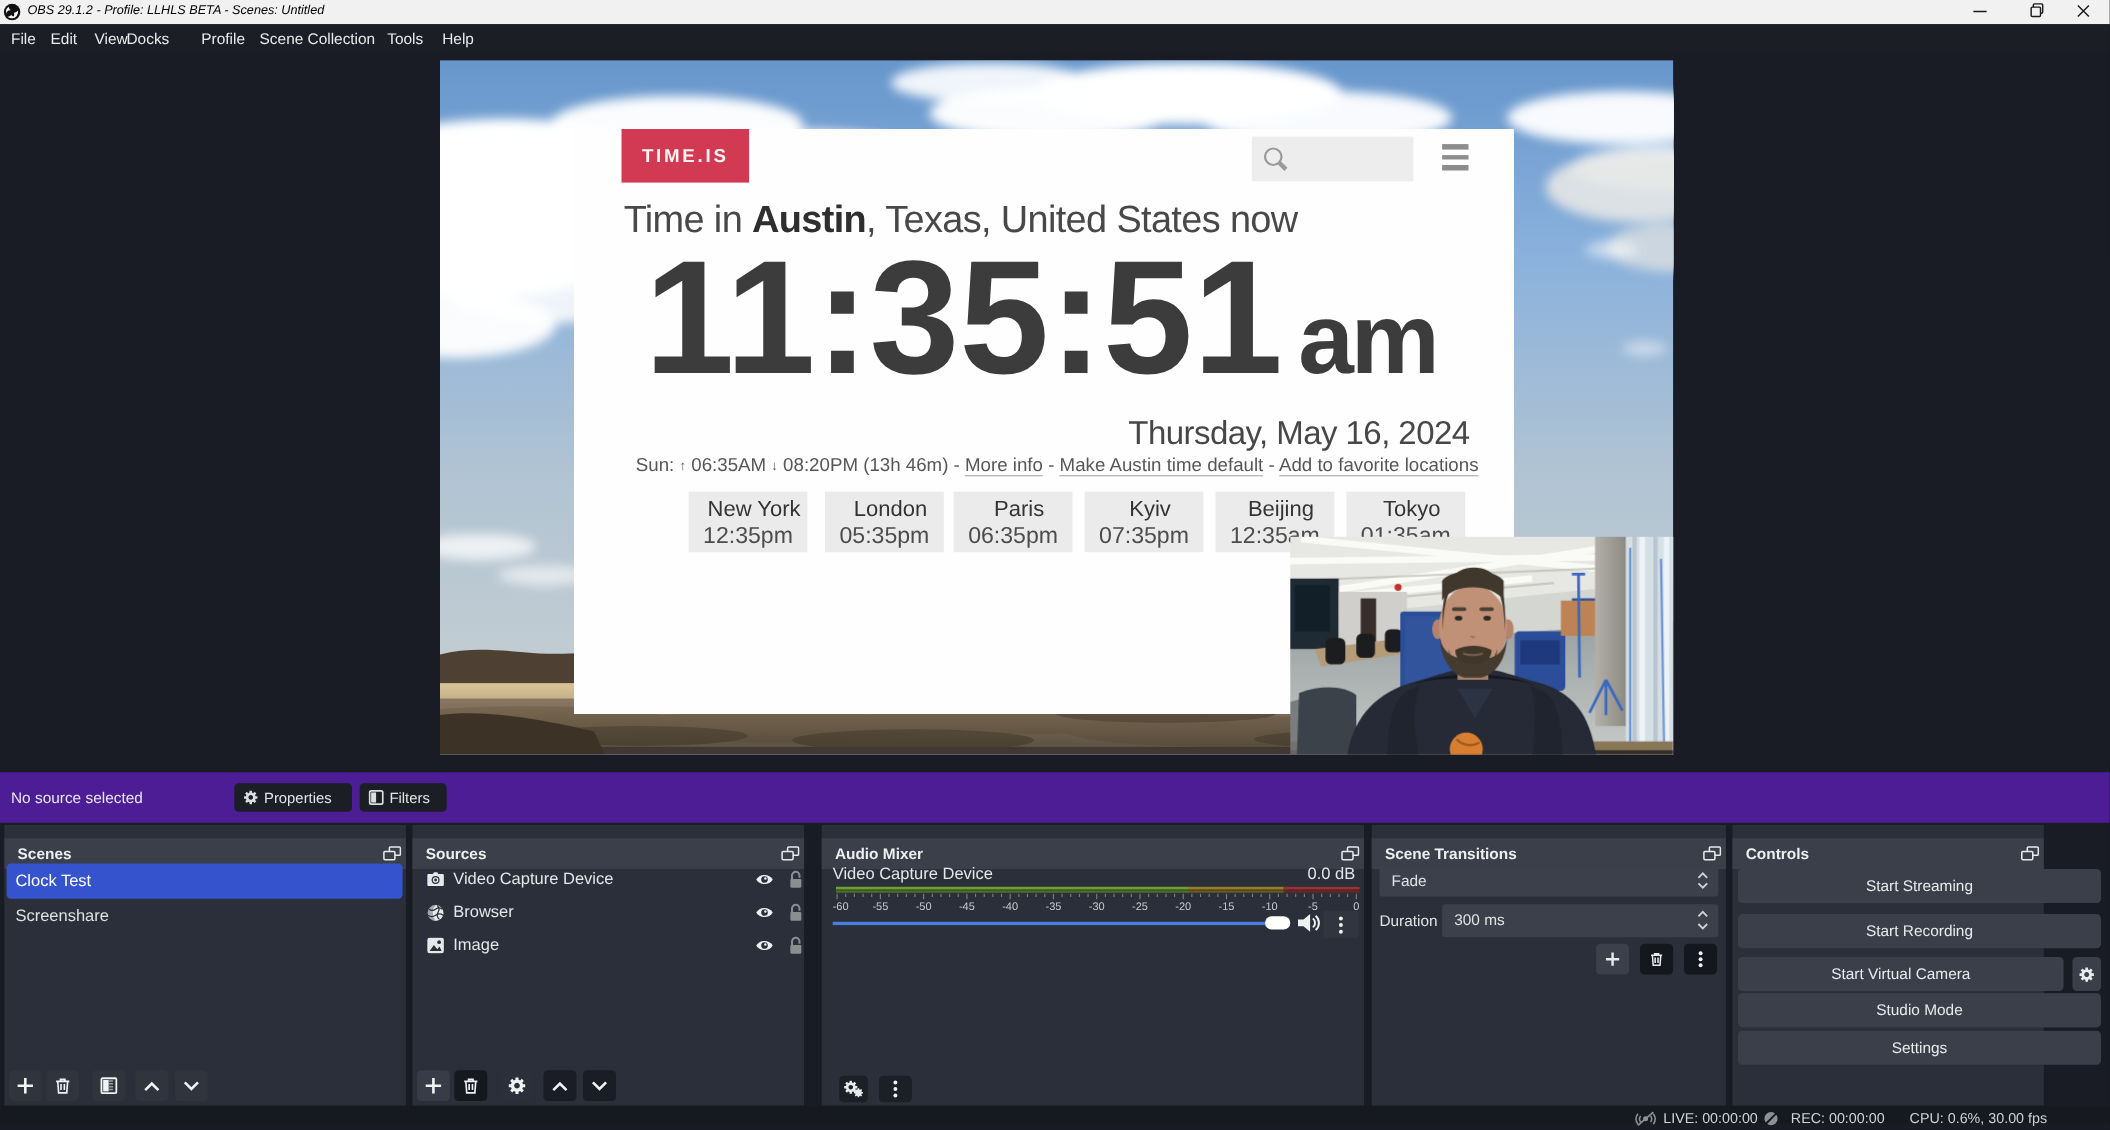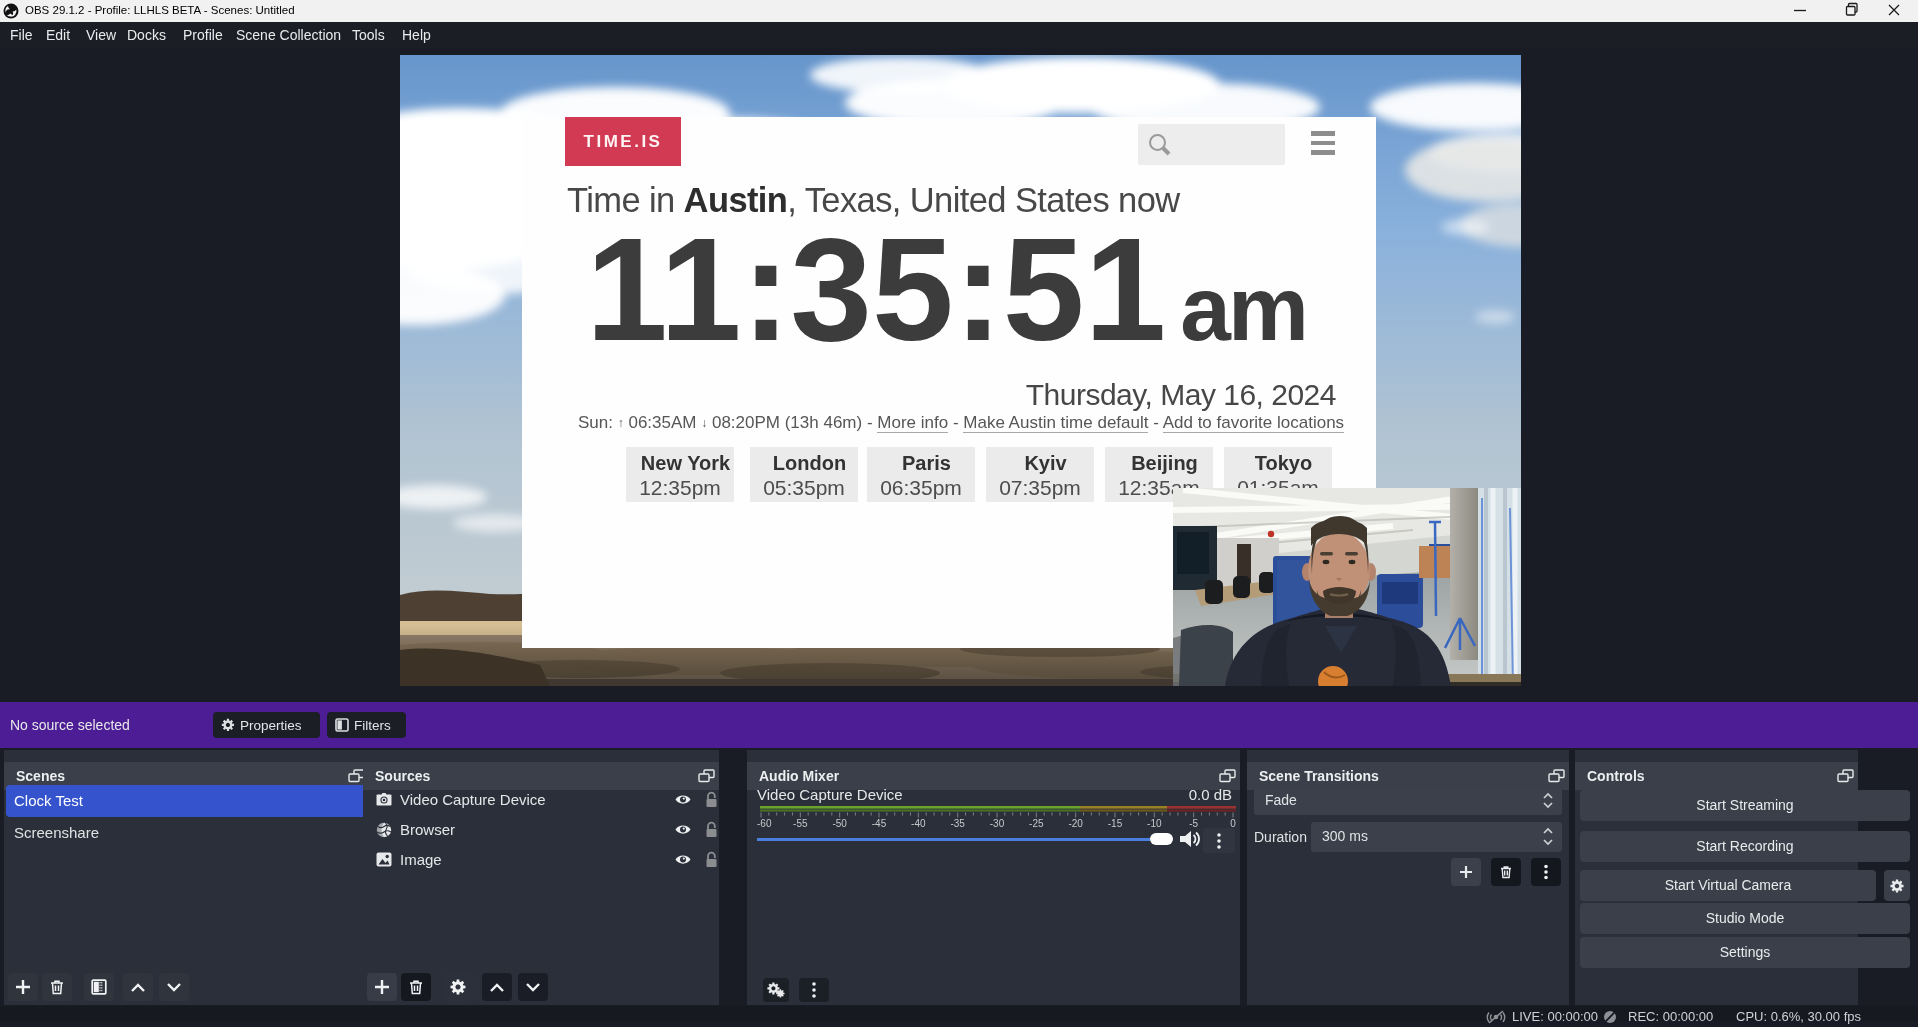--- a/index.html
+++ b/index.html
@@ -1,38 +1,38 @@
 <!DOCTYPE html>
 <html><head>
 <meta charset="utf-8">
 <style>
 * { margin:0; padding:0; box-sizing:border-box; }
 html,body { width:1918px; height:1027px; overflow:hidden; }
 body { font-family:"Liberation Sans", sans-serif; background:#191c25; position:relative; }
 .abs { position:absolute; }
 #titlebar { position:absolute; left:0; top:0; width:1918px; height:22px; background:#f1f1f1; }
-#titletext { position:absolute; left:25px; top:0; height:38px; line-height:21px; font-size:11.5px; color:#000; }
+#titletext { position:absolute; left:25px; top:0; height:38px; line-height:21px; font-size:11.5px; color:#000;font-style:italic; }
 #menubar { position:absolute; left:0; top:22px; width:1918px; height:26px; background:#1b1e24; }
 .mi { position:absolute; top:0; height:26px; line-height:27px; font-size:14px; color:#e9ebed; }
 #work { position:absolute; left:0; top:48px; width:1918px; height:654px; background:#191c25; }
 #canvas { position:absolute; left:400px; top:7px; width:1121px; height:631px; overflow:hidden; background:#7ea7d3; }
 #card { position:absolute; left:122px; top:62px; width:854px; height:531px; background:#fefefe; }
 #cam { position:absolute; left:773px; top:433px; width:348px; height:198px; }
 #srcbar { position:absolute; left:0; top:702px; width:1918px; height:46px; background:#4c1d95; }
 .panel { position:absolute; top:750px; height:255px; background:#2b2f39; }
 .phead { position:absolute; left:0; top:0; right:0; height:28px; background:#3b3f49;margin-top:12px; }
 .ptitle { position:absolute; left:12px; top:0; height:28px; line-height:29px; font-size:14px; font-weight:bold; color:#eceef0; }
 .ibtn { position:absolute; background:#1b1f26; border-radius:4px; }
 .cbtn { position:absolute; left:5px; width:330px; height:31px; background:#3b3f4a; border-radius:4px; text-align:center; font-size:14px; color:#e8eaec; line-height:31px; }
 #statusbar { position:absolute; left:0; top:1006px; width:1918px; height:15px; background:#16191f; }
 .st { position:absolute; top:0; height:21px; line-height:22px; font-size:13px; color:#ced1d5; }
 .srow { position:absolute; left:0; right:0; height:30px; }
 .srclabel { position:absolute; left:37px; top:0; height:30px; line-height:30px; font-size:15px; color:#e4e6e8; }
 .cityb { position:absolute; top:330px; width:108px; height:55px; background:#ebebeb; text-align:center; }
-.cityn { font-size:20px; font-weight:bold; color:#333; margin-top:5px;margin-left:11px; }
+.cityn { font-size:20px; font-weight:normal; color:#333; margin-top:5px;margin-left:11px; }
 .cityt { font-size:21px; color:#4c4c4c; margin-top:1px; }
 </style>
 </head>
 <body>
 <div id="titlebar">
   <svg class="abs" style="left:3px;top:2.5px" width="16" height="16" viewBox="0 0 16 16">
     <circle cx="8" cy="8" r="7.5" fill="#111"></circle>
     <path d="M5.0 3.1 A5.7 5.7 0 0 0 2.7 9.6 A3.8 3.8 0 0 1 6.9 6.3 A4.0 4.0 0 0 1 5.0 3.1 Z" fill="#f4f4f4"></path>
     <path d="M13.3 6.6 A5.7 5.7 0 0 1 7.9 13.6 A3.8 3.8 0 0 0 9.6 8.5 A4.0 4.0 0 0 0 13.3 6.6 Z" fill="#f4f4f4"></path>
     <path d="M3.9 12.2 A5.7 5.7 0 0 0 12.4 11.0 A3.8 3.8 0 0 1 7.2 10.6 A4.0 4.0 0 0 1 3.9 12.2 Z" fill="#f4f4f4"></path>
@@ -42,21 +42,21 @@
     <line x1="14" y1="10.5" x2="26" y2="10.5" stroke="#1a1a1a" stroke-width="1.3"></line>
     <rect x="66.5" y="6.5" width="8.5" height="8.5" fill="none" stroke="#1a1a1a" stroke-width="1.3" rx="1"></rect>
     <path d="M68.5 6.5 L68.5 4.5 Q68.5 3.5 69.5 3.5 L76 3.5 Q77 3.5 77 4.5 L77 11 Q77 12 76 12 L75 12" fill="none" stroke="#1a1a1a" stroke-width="1.3"></path>
     <path d="M109 5 L119 15 M119 5 L109 15" stroke="#1a1a1a" stroke-width="1.3"></path>
   </svg>
 </div>
 <div id="menubar">
   <span class="mi" style="left:10px">File</span>
   <span class="mi" style="left:46px">Edit</span>
   <span class="mi" style="left:86px">View</span>
-  <span class="mi" style="left:127px">Docks</span>
+  <span class="mi" style="left:115px">Docks</span>
   <span class="mi" style="left:183px">Profile</span>
   <span class="mi" style="left:236px">Scene Collection</span>
   <span class="mi" style="left:352px">Tools</span>
   <span class="mi" style="left:402px">Help</span>
 </div>
 <div id="work">
   <div id="canvas">
     <svg class="abs" style="left:0;top:0" width="1121" height="631" viewBox="0 0 1121 631">
       <defs>
         <linearGradient id="sky" x1="0" y1="0" x2="0" y2="1">
@@ -308,21 +308,21 @@
       <svg class="abs" style="left:7px;top:8px" width="16" height="13" viewBox="0 0 16 13">
         <path d="M2 10 L8 4 L14 10" stroke="#f0f2f4" stroke-width="2.4" fill="none"></path>
       </svg>
     </div>
   <div class="ibtn" style="left:155px;top:223px;width:30px;height:28px;background:#30343d">
       <svg class="abs" style="left:7px;top:8px" width="16" height="13" viewBox="0 0 16 13">
         <path d="M2 3 L8 9 L14 3" stroke="#f0f2f4" stroke-width="2.4" fill="none"></path>
       </svg>
     </div>
 </div>
-<div class="panel" id="p-sources" style="left:363px;width:356px">
+<div class="panel" id="p-sources" style="left:375px;width:356px">
   <div class="phead">
       <span class="ptitle">Sources</span>
     <svg class="abs" style="right:4px;top:7px" width="17" height="14" viewBox="0 0 17 14">
         <rect x="6" y="1" width="10" height="7.5" rx="1" fill="none" stroke="#e8eaec" stroke-width="1.4"></rect>
         <rect x="1" y="5" width="10" height="7.5" rx="1" fill="#3b3f49" stroke="#e8eaec" stroke-width="1.4"></rect>
       </svg>
   </div>
   <div class="srow" style="top:35px">
     <svg class="abs" style="left:13px;top:7px" width="16" height="15" viewBox="0 0 16 15">
         <path fill="#e6e8ea" d="M1.5 2.5 h4 l1-1.5 h3 l1 1.5 h4 a1 1 0 0 1 1 1 v9 a1 1 0 0 1 -1 1 h-13 a1 1 0 0 1 -1 -1 v-9 a1 1 0 0 1 1 -1 z"></path>

